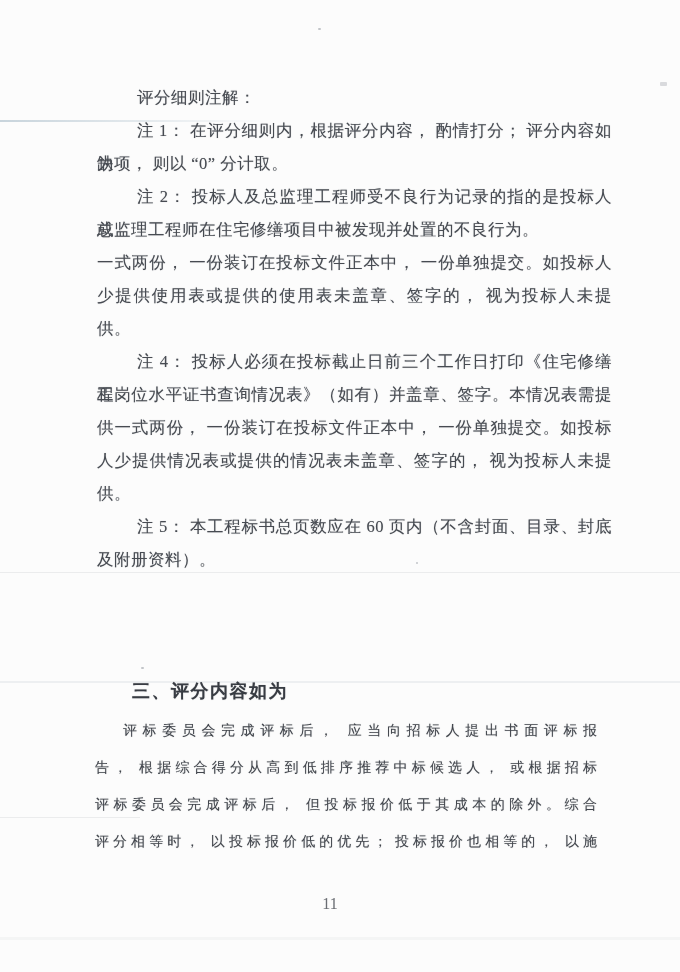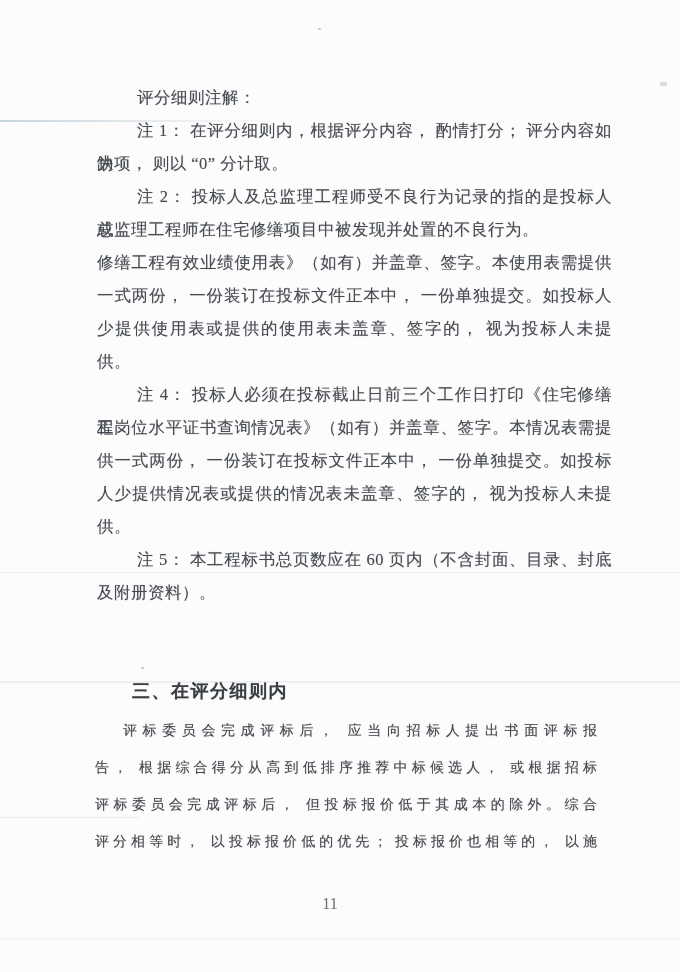--- a/index.html
+++ b/index.html
@@ -106,34 +106,33 @@
   <div class="speck speck-2"></div>
   <div class="speck speck-3"></div>
   <div class="speck speck-4"></div>
 
   <div class="notes">
     <div class="nline indent">评分细则注解：</div>
     <div class="nline indent just">注 1： 在评分细则内，根据评分内容， 酌情打分； 评分内容如为</div>
     <div class="nline">缺项， 则以 “0” 分计取。</div>
     <div class="nline indent just">注 2： 投标人及总监理工程师受不良行为记录的指的是投标人或</div>
     <div class="nline">总监理工程师在住宅修缮项目中被发现并处置的不良行为。</div>
-    <div class="nline just">修缮工程有效业绩使用表》（如有）并盖章、签字。本使用表需提供</div>
     <div class="nline just">一式两份， 一份装订在投标文件正本中， 一份单独提交。如投标人</div>
     <div class="nline just">少提供使用表或提供的使用表未盖章、签字的， 视为投标人未提</div>
     <div class="nline">供。</div>
     <div class="nline indent just">注 4： 投标人必须在投标截止日前三个工作日打印《住宅修缮工</div>
     <div class="nline just">程岗位水平证书查询情况表》（如有）并盖章、签字。本情况表需提</div>
     <div class="nline just">供一式两份， 一份装订在投标文件正本中， 一份单独提交。如投标</div>
     <div class="nline just">人少提供情况表或提供的情况表未盖章、签字的， 视为投标人未提</div>
     <div class="nline">供。</div>
     <div class="nline indent just">注 5： 本工程标书总页数应在 60 页内（不含封面、目录、封底</div>
     <div class="nline">及附册资料）。</div>
   </div>
 
-  <div class="heading">三、在评分细则内</div>
+  <div class="heading">三、评分内容如为</div>
 
   <div class="para">
     <div class="pline indent2">评标委员会完成评标后， 应当向招标人提出书面评标报</div>
     <div class="pline">告， 根据综合得分从高到低排序推荐中标候选人， 或根据招标</div>
     <div class="pline">评标委员会完成评标后， 但投标报价低于其成本的除外。综合</div>
     <div class="pline">评分相等时， 以投标报价低的优先； 投标报价也相等的， 以施</div>
   </div>
 
   <div class="page-number">11</div>
 

